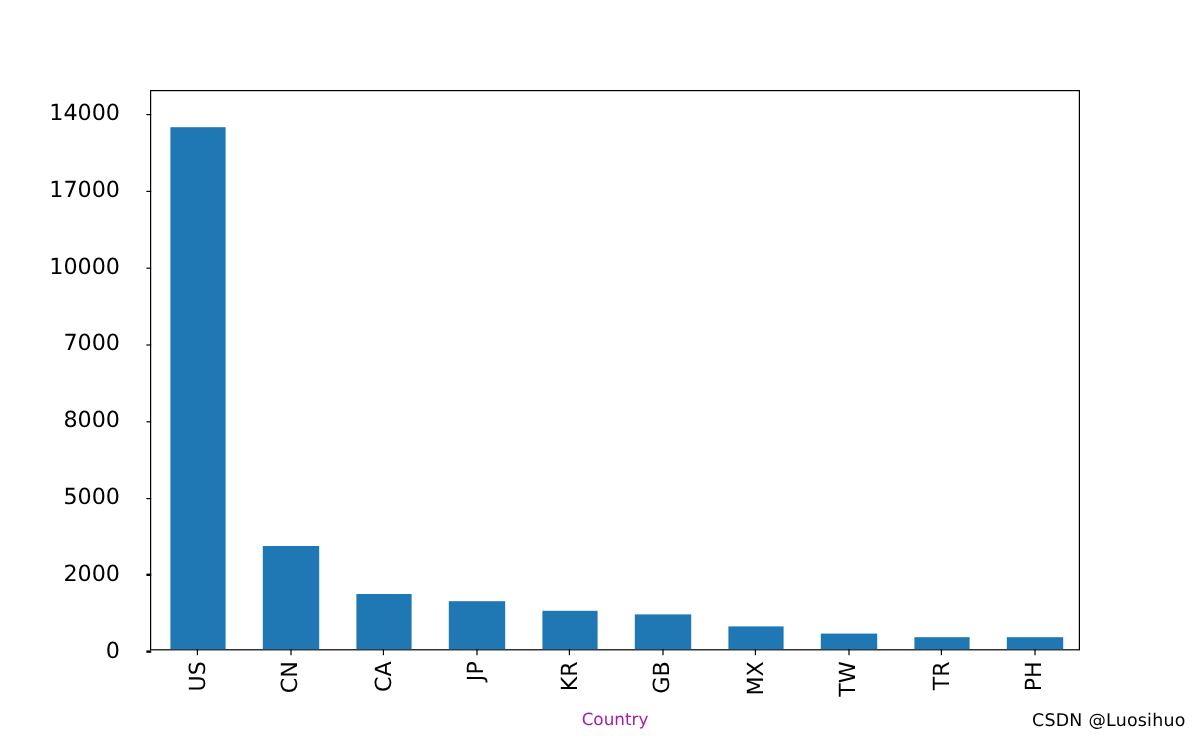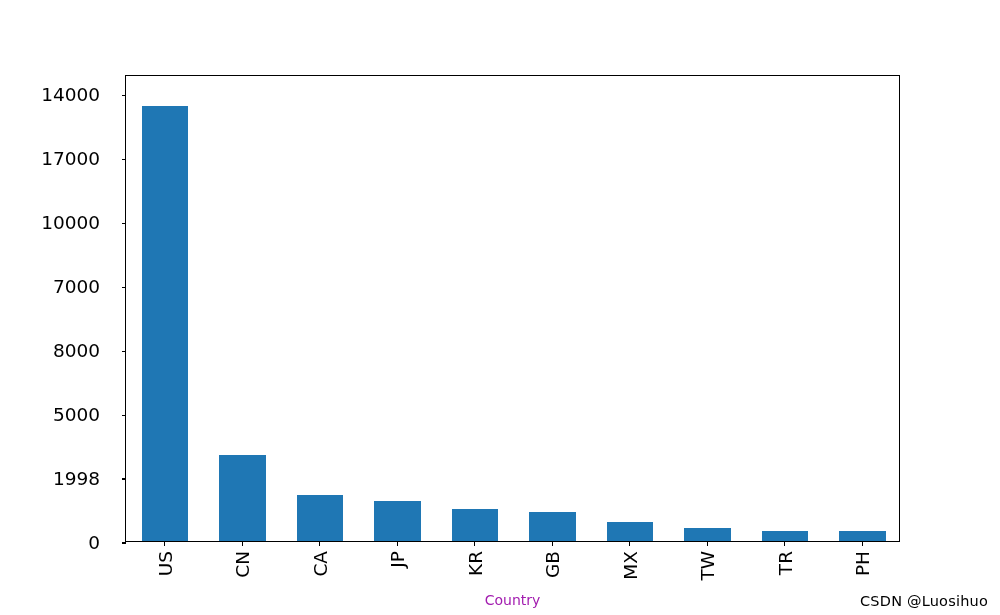--- a/index.html
+++ b/index.html
@@ -145,21 +145,21 @@
         <div class="bar" style="left: 635.5px; width: 46.5px; height: 9.59589px; background: rgb(31, 119, 180);"></div>
         <div class="bar" style="left: 713px; width: 46.5px; height: 9.59589px; background: rgb(31, 119, 180);"></div>
       </div>
     <div id="yticks">
         <div class="ytick" style="top: 467px;">
           <div class="ytick-mark"></div>
           <div class="ytick-label">0</div>
         </div>
         <div class="ytick" style="top: 403.027px;">
           <div class="ytick-mark"></div>
-          <div class="ytick-label">1998</div>
+          <div class="ytick-label">2000</div>
         </div>
         <div class="ytick" style="top: 339.055px;">
           <div class="ytick-mark"></div>
           <div class="ytick-label">5000</div>
         </div>
         <div class="ytick" style="top: 275.082px;">
           <div class="ytick-mark"></div>
           <div class="ytick-label">8000</div>
         </div>
         <div class="ytick" style="top: 211.11px;">

